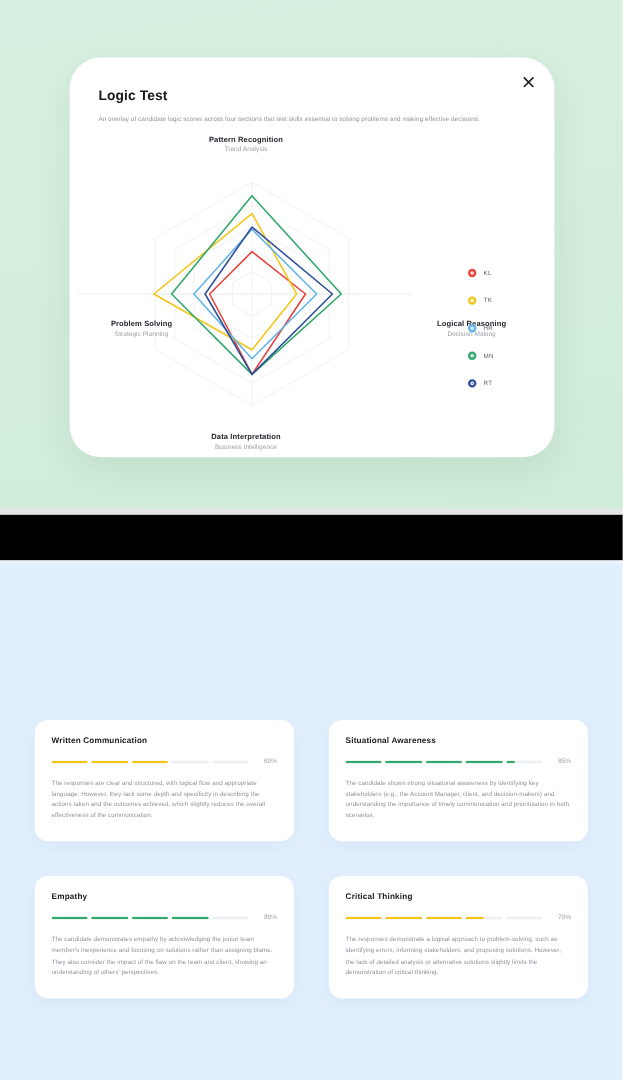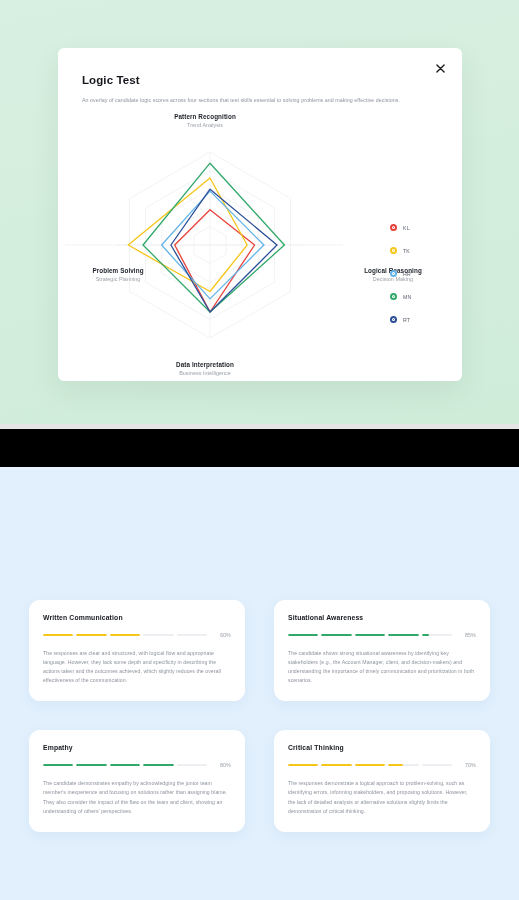--- a/index.html
+++ b/index.html
@@ -14,21 +14,21 @@
   .section-green {
     position:relative;
     width:519px; height:424px;
     background: linear-gradient(170deg,#d8f0e1 0%, #d4eedd 45%, #cfecd9 100%);
   }
   .modal {
     position:absolute;
     left:58px; top:48px;
     width:404px; height:333px;
     background:#ffffff;
-    border-radius:6px;
+    border-radius:26px;
     box-shadow:0 10px 30px rgba(20,60,40,.08);
   }
   .close-icon {
     position:absolute; right:13px; top:11px;
     width:18px; height:18px;
     display:flex; align-items:center; justify-content:center;
     color:#1c1c1c; font-size:14px; line-height:1;
     cursor:pointer;
   }
   .modal-title {

